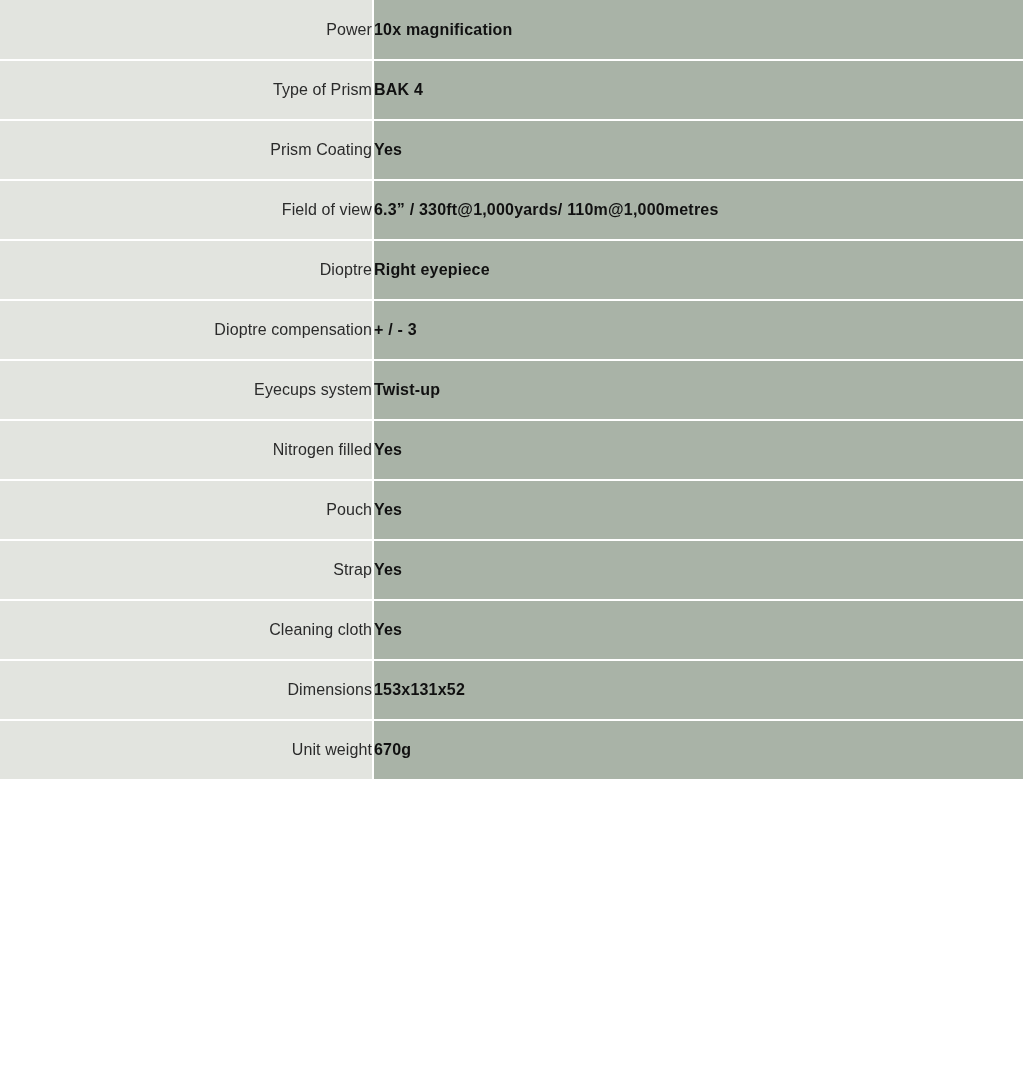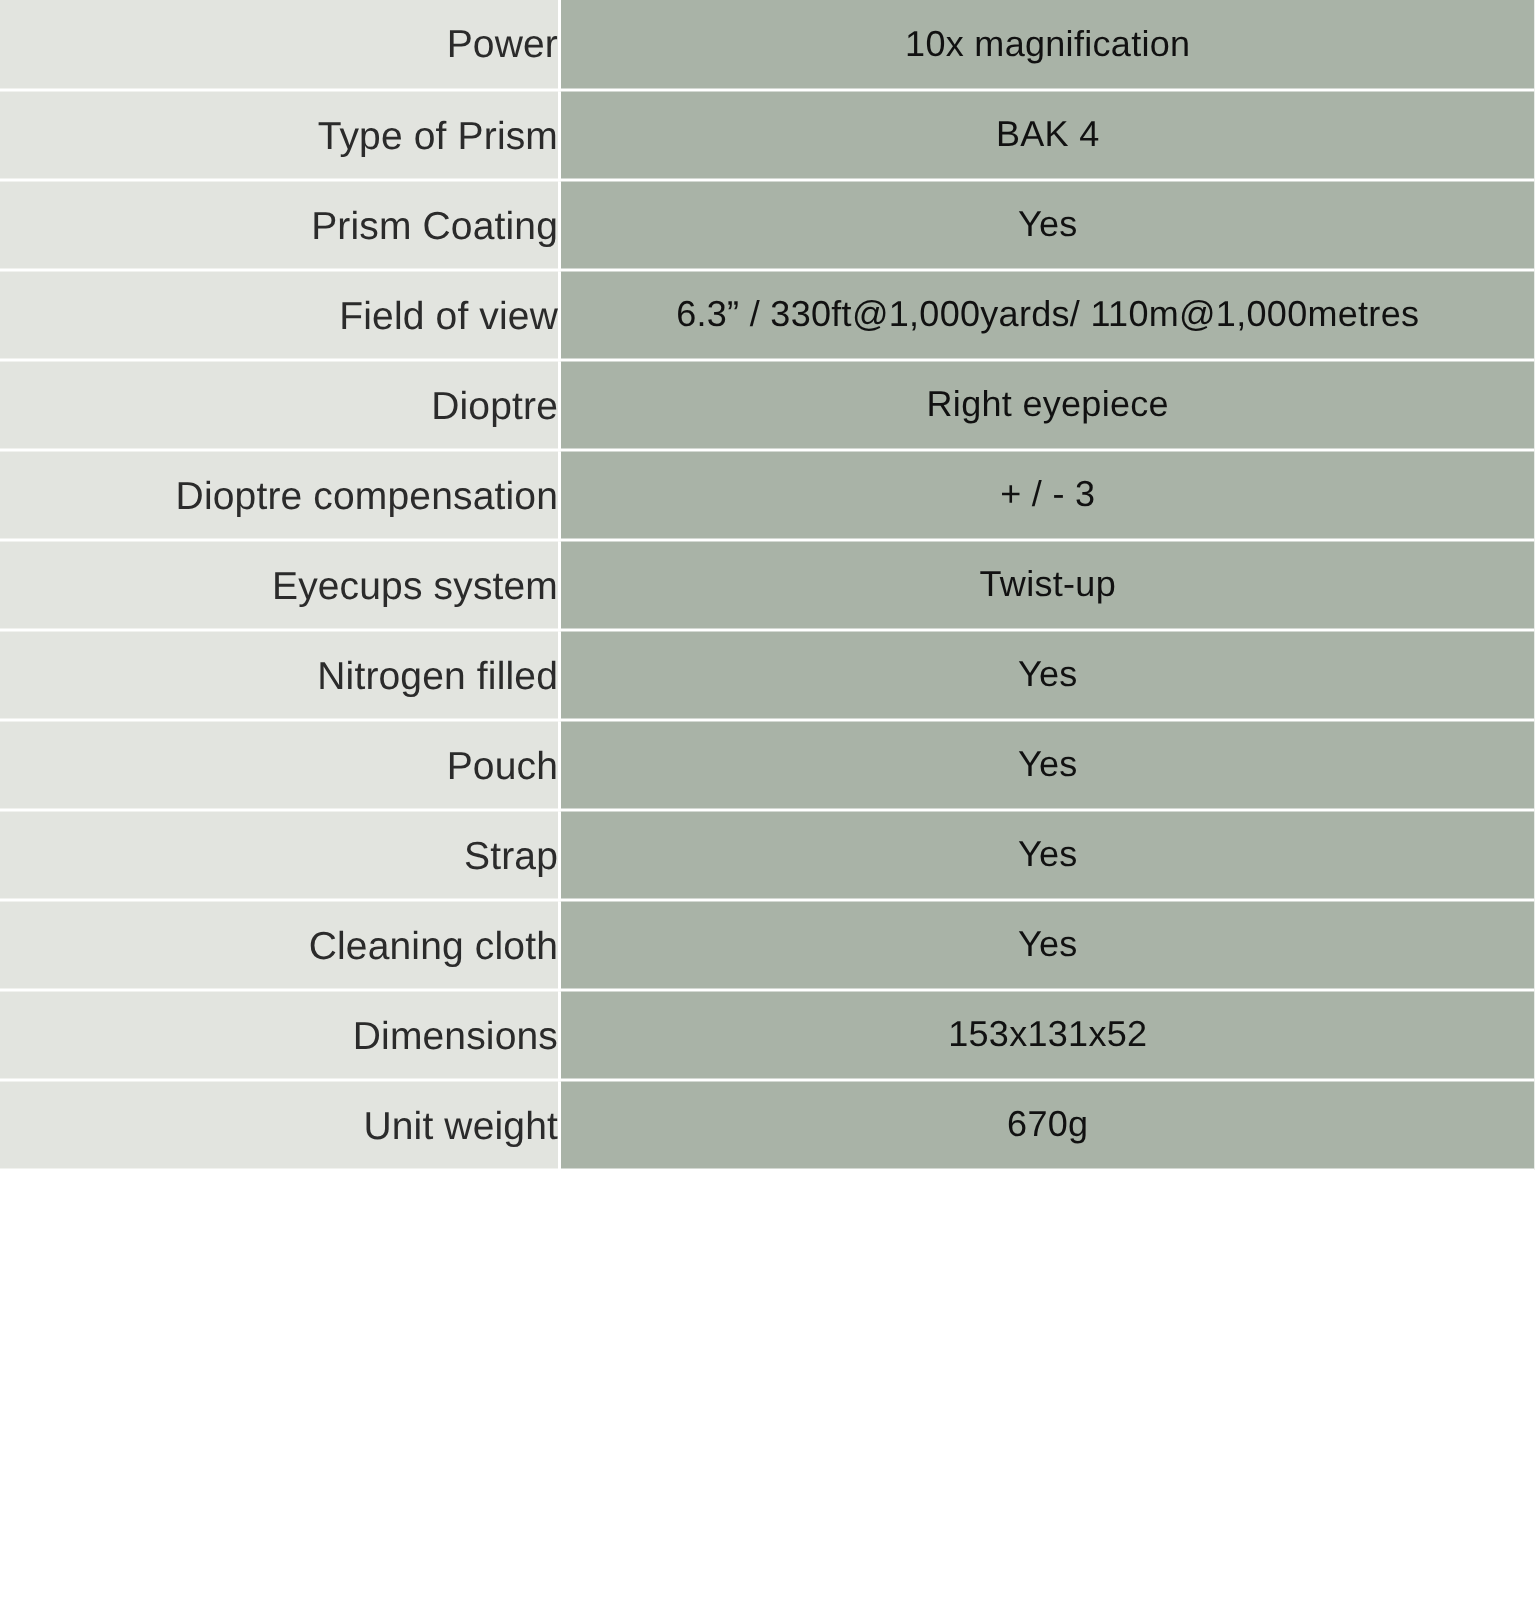--- a/index.html
+++ b/index.html
@@ -25,32 +25,32 @@
   table.spec-table td {
     padding: 0;
     margin: 0;
     vertical-align: middle;
     border-bottom: 2px solid #ffffff;
   }
   td.label-cell {
     background: #e2e4df;
     text-align: right;
     padding-right: 16px;
-    font-size: 26px;
+    font-size: 16px;
     font-weight: 400;
     color: #2b2b2b;
     letter-spacing: 0.1px;
     border-right: 2px solid #ffffff;
   }
   td.value-cell {
     background: #a9b3a7;
-    text-align: center;
+    text-align: left;
     padding-left: 26px;
-    font-size: 24px;
-    font-weight: normal;
+    font-size: 16px;
+    font-weight: bold;
     color: #111111;
     letter-spacing: 0.2px;
   }
 </style>
 </head>
 <body>
 
 <table class="spec-table">
   <colgroup>
     <col class="col-label">

